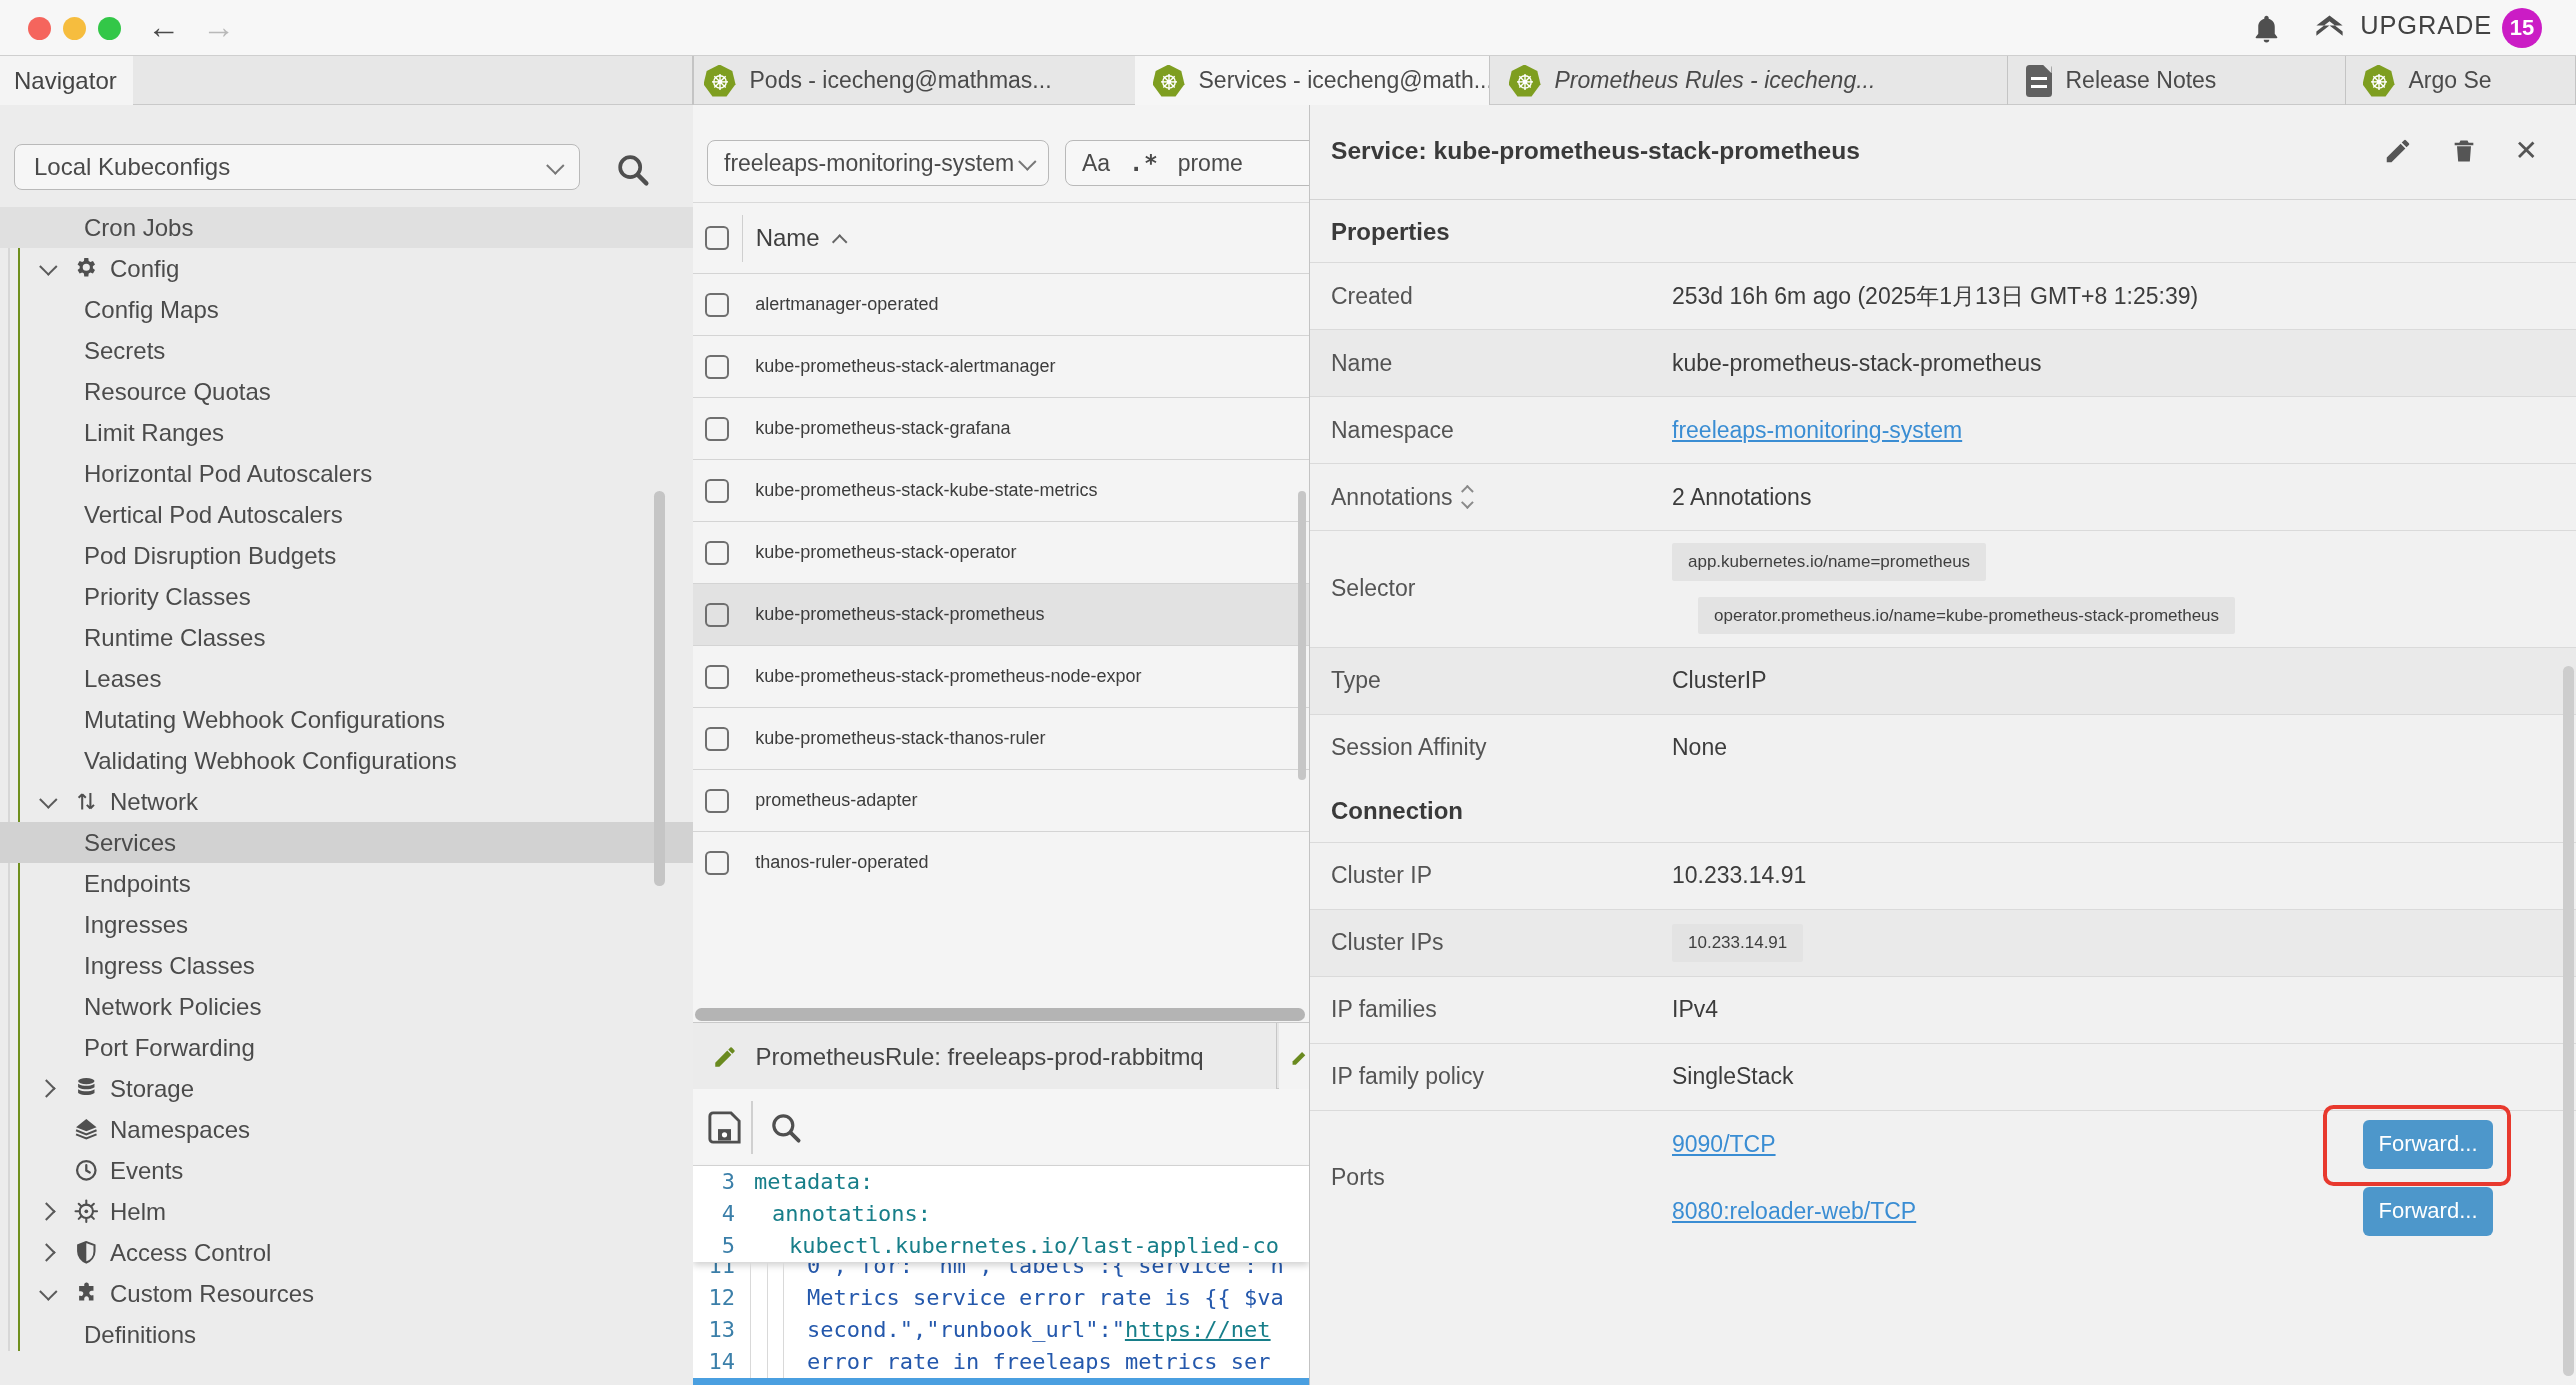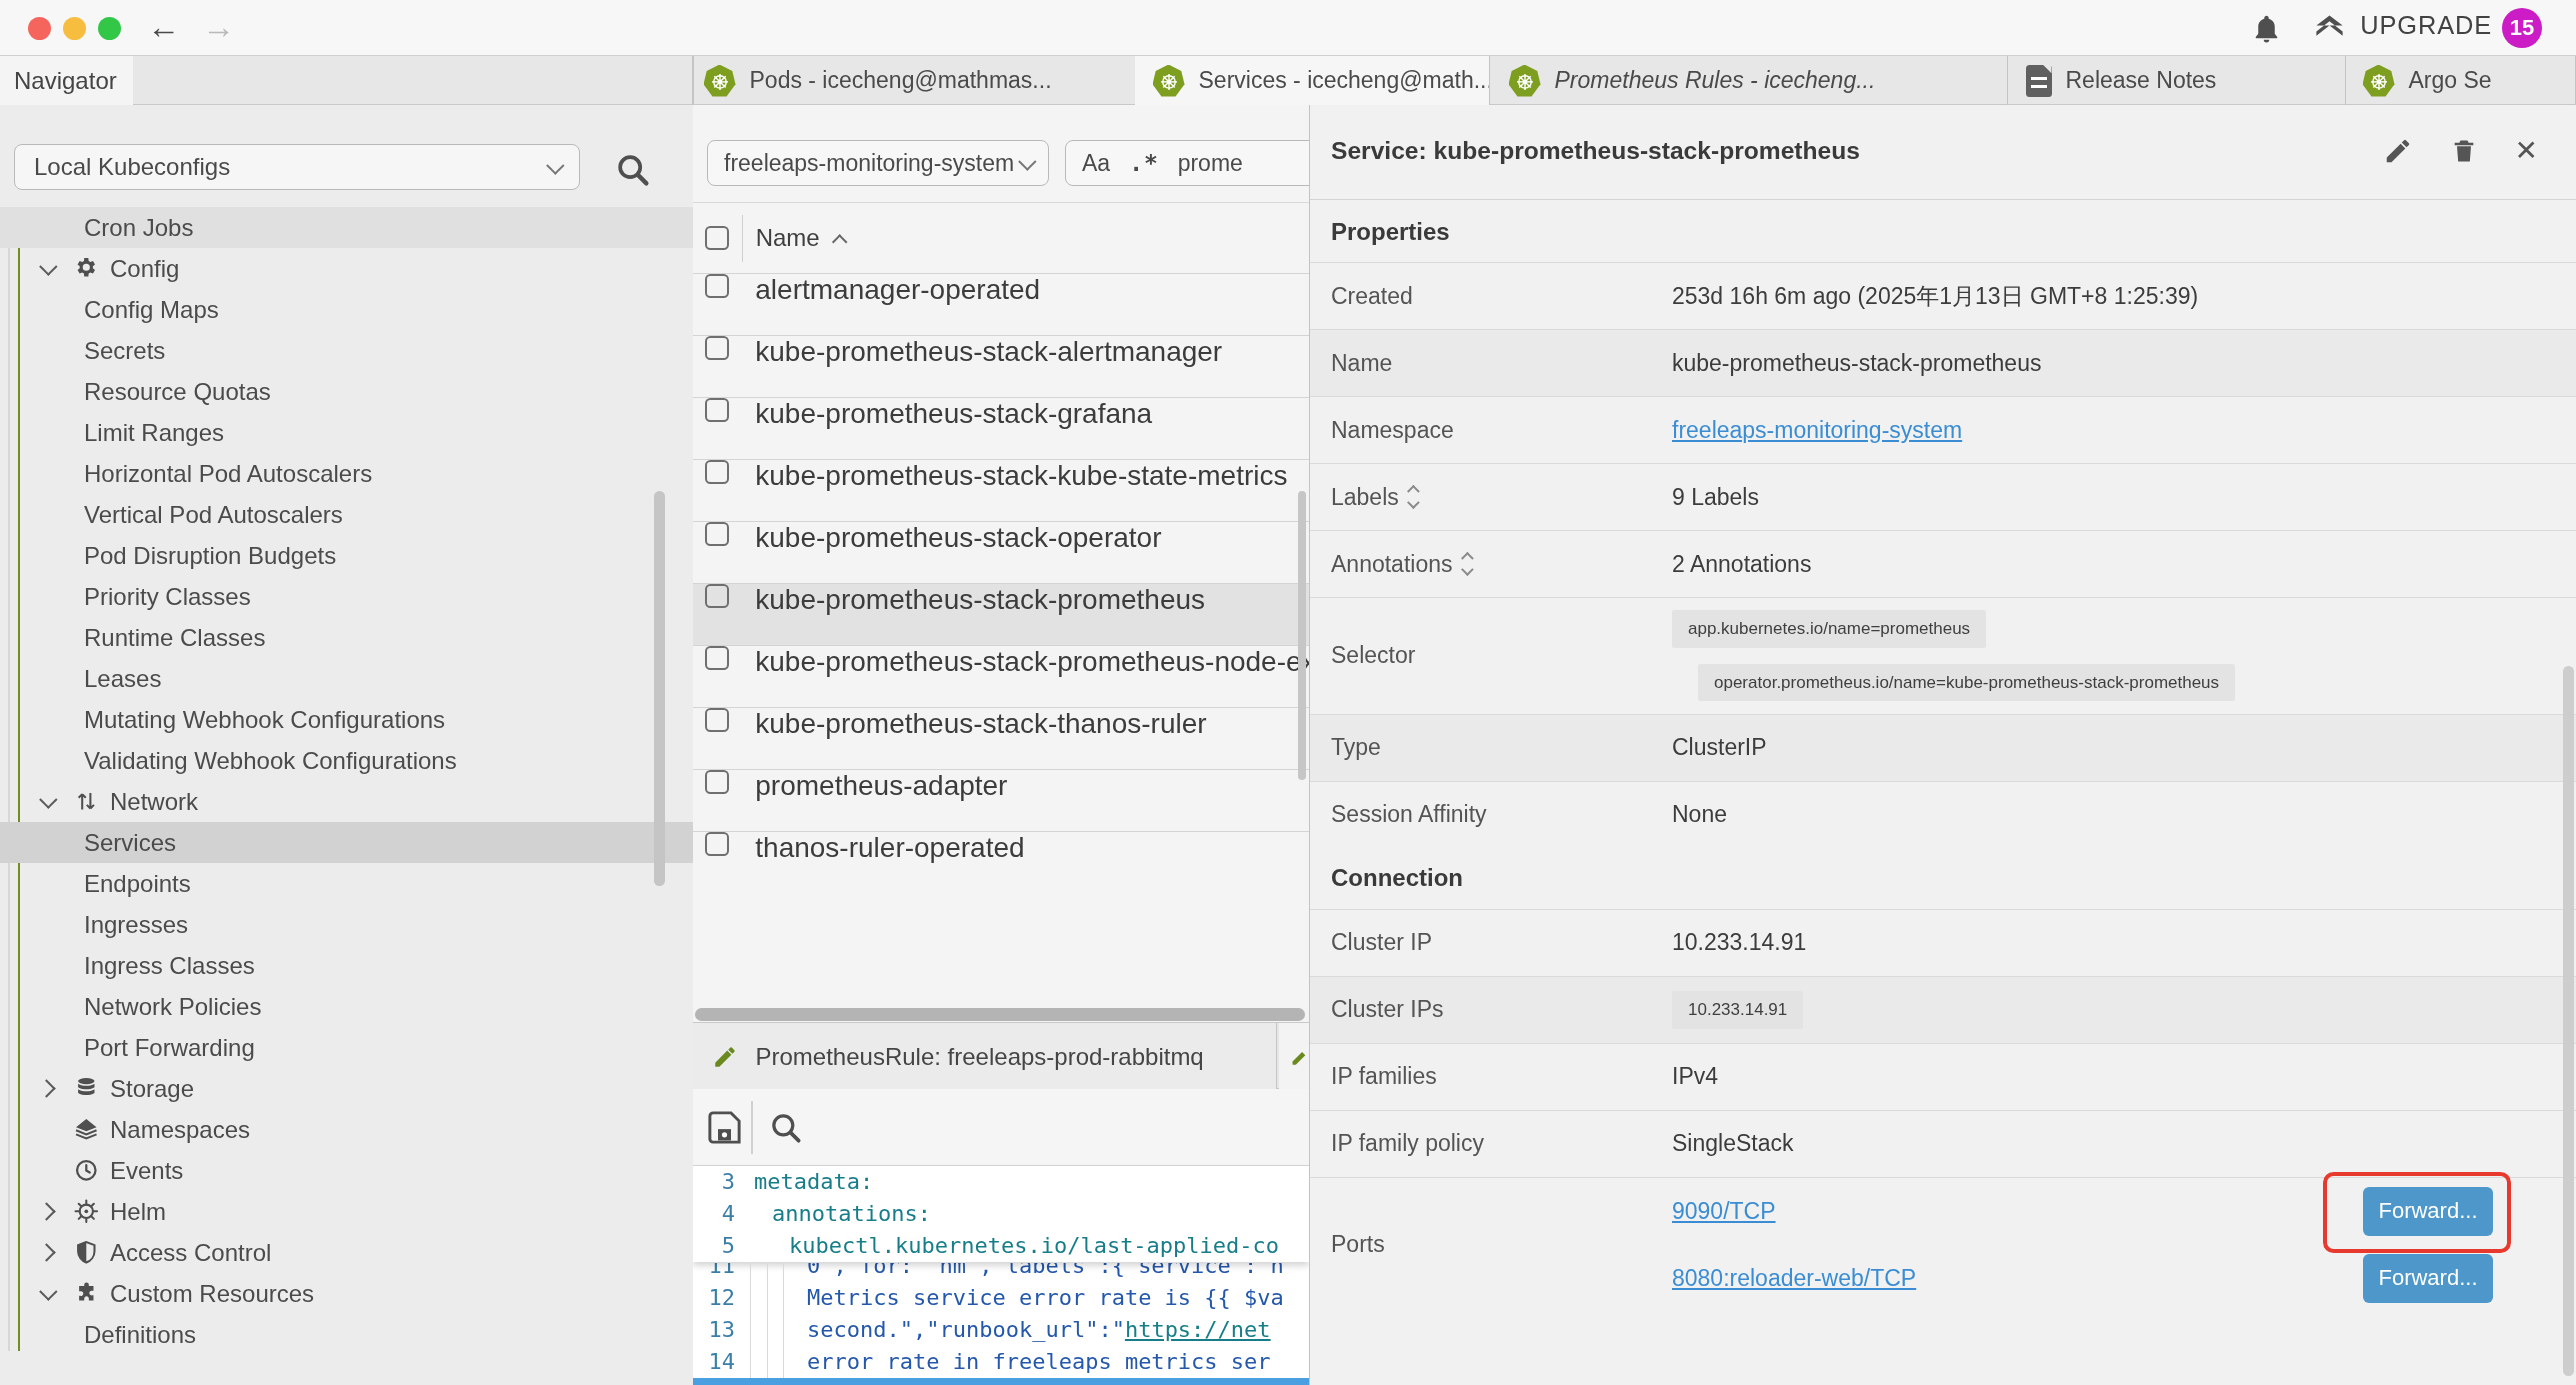--- a/index.html
+++ b/index.html
@@ -66,21 +66,21 @@
     background:#f7f7f7; display:flex; align-items:center; gap:19px; padding:0 16px; font-size:23px; color:#4a4a4a; }
   .regex-ic { font-family:"DejaVu Sans Mono", monospace; font-weight:bold; letter-spacing:0.9px; }
   .tbl-header { position:absolute; left:0; top:98px; width:616px; height:70px; display:flex; align-items:center; }
   .cbx { width:24px; height:24px; border:2.6px solid #6f6f6f; border-radius:5.3px; background:transparent; flex:0 0 24px; }
   .tbl-header .cbx { margin-left:12.3px; }
   .colsep { width:1.8px; height:47px; background:#cfcfcf; margin-left:12.3px; }
   .tbl-header .colname { margin-left:12.3px; font-size:24px; color:#3f3f3f; }
   .sortcaret { width:11.4px; height:11.4px; border-right:2.6px solid #666; border-bottom:2.6px solid #666;
     transform:rotate(-135deg); display:inline-block; margin-left:14px; margin-top:7px; }
   .tbl-rows { position:absolute; left:0; top:168px; width:616px; }
-  .trow { height:62px; display:flex; align-items:flex-start; border-top:0.9px solid #d4d4d4; font-size:28px; color:#3c3c3c; }
+  .trow { height:62px; display:flex; align-items:center; border-top:0.9px solid #d4d4d4; font-size:18px; color:#3c3c3c; }
   .trow .cbx { margin-left:12.3px; }
   .trow .rname { margin-left:26px; white-space:nowrap; }
   .trow.selected { background:#e2e2e2; }
   .mid-vscroll { position:absolute; left:605px; top:386px; width:8px; height:289px; background:#c6c6c6; border-radius:4.4px; }
   .hscroll { position:absolute; left:1.8px; top:903px; width:610px; height:13px; background:#b4b4b4; border-radius:7px; }
   .ed-tabs { position:absolute; left:0; top:917px; width:616px; height:67px; background:#e6e6e6; border-top:0.9px solid #c9c9c9; border-bottom:0.9px solid #c9c9c9; }
   .ed-tab { position:absolute; left:0; top:0; height:67px; width:584px; background:#ebebeb; border-right:1.8px solid #c6c6c6;
     display:flex; align-items:center; gap:17.5px; padding-left:19px; font-size:24px; color:#454545; white-space:nowrap; overflow:hidden; }
   .ed-tab2 { position:absolute; left:586px; top:0; height:67px; width:31px; background:#f3f3f3;
     display:flex; align-items:center; padding-left:10.5px; overflow:hidden; }
@@ -557,30 +557,20 @@
           <span class="d-value">kube-prometheus-stack-prometheus</span>
         </div>
         <div class="d-row">
           <span class="d-label">
             <span>Namespace</span>
           </span>
           <span class="d-link">freeleaps-monitoring-system</span>
         </div>
         <div class="d-row">
           <span class="d-label">
-            <span>Labels</span>
-            <span class="sorter">
-              <i class="up"></i>
-              <i class="dn"></i>
-            </span>
-          </span>
-          <span class="d-value">9 Labels</span>
-        </div>
-        <div class="d-row">
-          <span class="d-label">
             <span>Annotations</span>
             <span class="sorter">
               <i class="up"></i>
               <i class="dn"></i>
             </span>
           </span>
           <span class="d-value">2 Annotations</span>
         </div>
         <div class="d-row">
           <span class="d-label">

